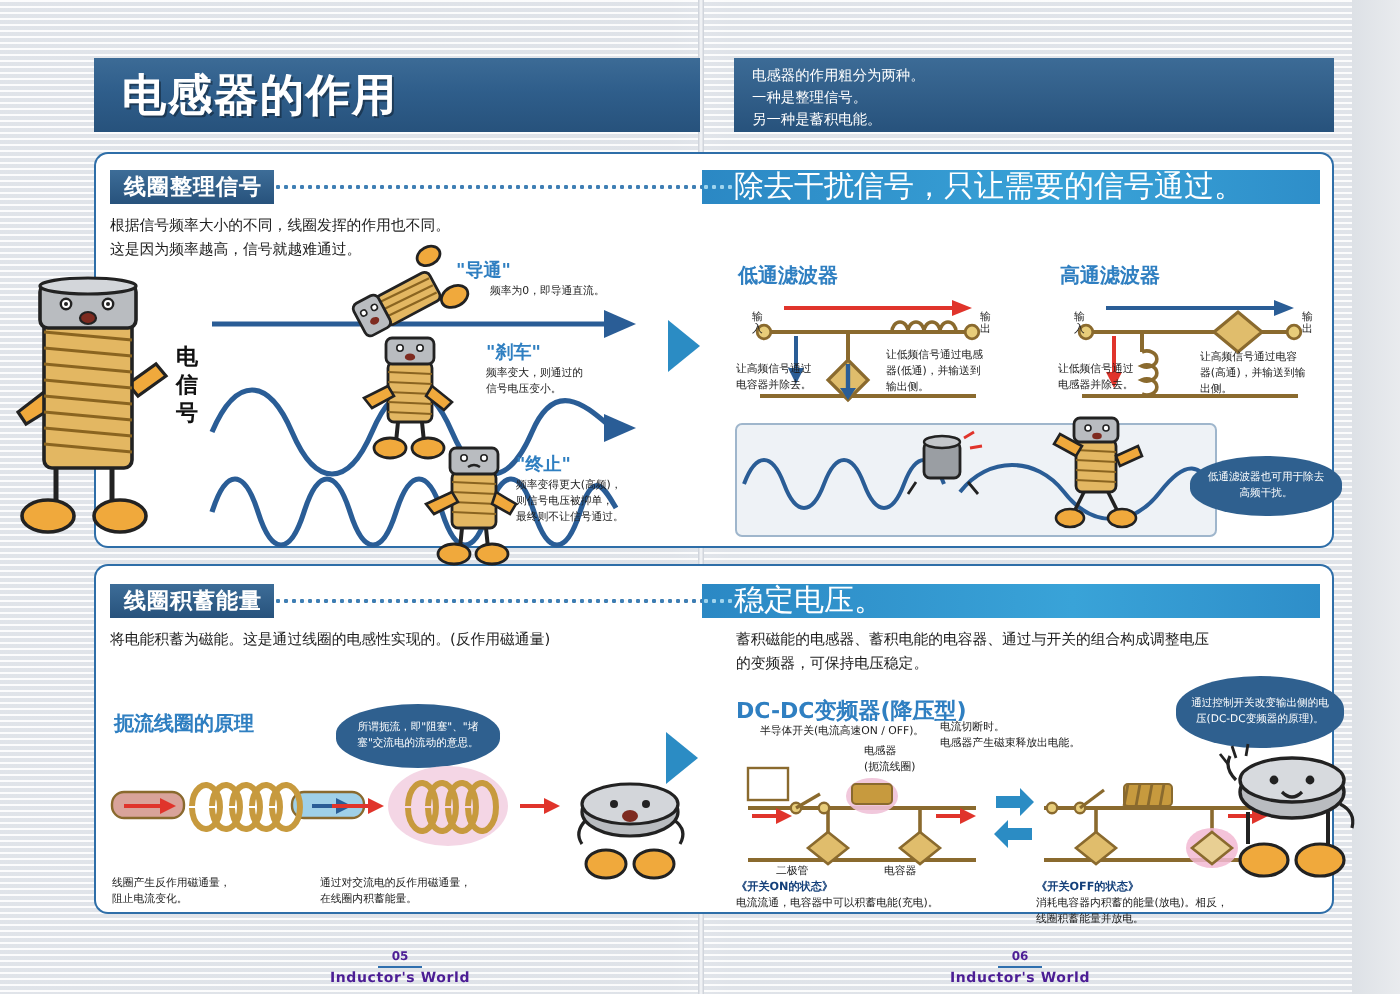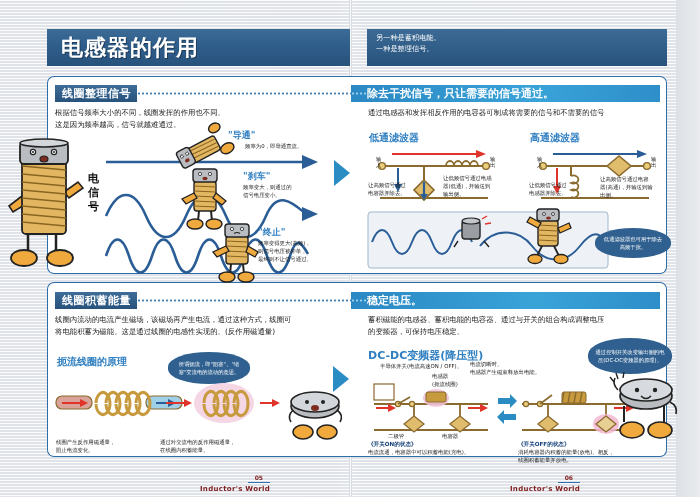--- a/index.html
+++ b/index.html
@@ -77,21 +77,21 @@
   .sec-head-right {
     position:absolute; height:17px;
     background:linear-gradient(to right,#2b88c4,#39a3d8 60%,#2e8ec9);
     display:flex; align-items:center;
   }
   .sec-head-right .dots-l {
     width:16px; height:17px;
     background-image:radial-gradient(circle,#9fd4ee 1px,transparent 1.2px);
     background-size:4px 17px; background-repeat:repeat-x;
   }
-  .sec-head-right .t { color:#fff; font-size:11px; font-weight:bold; }
+  .sec-head-right .t { color:#fff; font-size:15px; font-weight:normal; }
 
   .body-text { position:absolute; font-size:7.4px; line-height:1.65; color:#1c1c1c; }
 
   
   .cap { position:absolute; font-size:5.4px; line-height:1.5; color:#1c1c1c; }
   .cap-b { position:absolute; font-size:5.6px; line-height:1.5; color:#14407a; font-weight:bold; }
   .sub-title { position:absolute; color:#2f7fc1; font-size:10px; font-weight:bold; }
   .kw { position:absolute; color:#2f7fc1; font-size:9px; font-weight:bold; }
 
   
@@ -106,42 +106,43 @@
 
   
   .big-arrow {
     position:absolute; width:0; height:0;
     border-top:13px solid transparent; border-bottom:13px solid transparent;
     border-left:16px solid #2b8cc4;
   }
   .blk { position:absolute; }
 
   
-  .footer { position:absolute; text-align:right; color:#7f1d1d; }
+  .footer { position:absolute; text-align:center; color:#4c1d95; }
   .footer .num { font-size:6px; font-weight:bold; border-bottom:1px solid #2f6fae; padding:0 7px 1px; display:inline-block;}
   .footer .nm  { font-size:7px; font-weight:bold; letter-spacing:.3px; display:block; margin-top:1px;}
 
   
   .mascot { position:absolute; }
   svg { display:block; overflow:visible; }
 </style>
 </head>
 <body>
 
 <div id="page"></div>
 <div id="gutter"></div>
 <div id="right-margin"></div>
 
 <div class="title-bar">
   <span class="t">电感器的作用</span>
 </div>
 
 <div class="intro-box">
+  <p>电感器的作用粗分为两种。</p>
+  <p>一种是整理信号。</p>
   <p>另一种是蓄积电能。</p>
-  <p>一种是整理信号。</p>
 </div>
 
 <div class="panel" id="panel-tl"></div>
 <div class="panel" id="panel-tr"></div>
 <div class="panel" id="panel-bl"></div>
 <div class="panel" id="panel-br"></div>
 
 <div class="sec-head" style="left:55px; top:85px; width:296px;">
   <span class="label">线圈整理信号</span>
   <span class="dots"></span>
@@ -149,21 +150,20 @@
 <div class="sec-head-right" style="left:351px; top:85px; width:309px;">
   <span class="dots-l"></span>
   <span class="t">除去干扰信号，只让需要的信号通过。</span>
 </div>
 
 <div class="body-text" style="left:55px; top:107px; width:290px;">
   <div>根据信号频率大小的不同，线圈发挥的作用也不同。</div>
   <div>这是因为频率越高，信号就越难通过。</div>
 </div>
 <div class="body-text" style="left:368px; top:107px; width:296px;">
-  <div>通过电感器和发挥相反作用的电容器可制成将需要的信号和不需要的信号</div>
 </div>
 
 <div class="mascot" style="left:6px; top:140px;">
   <svg width="78" height="140" viewBox="0 0 78 140">
 
     <path d="M16 56 L3 66 L7 72 L20 64 Z" fill="#f0a93c" stroke="#222" stroke-width="1.6"></path>
     <path d="M58 52 L72 42 L77 48 L63 58 Z" fill="#f0a93c" stroke="#222" stroke-width="1.6"></path>
 
     <rect x="16" y="18" width="44" height="76" rx="4" fill="#e3b762" stroke="#222" stroke-width="1.8"></rect>
     <g stroke="#8a6420" stroke-width="1.4" fill="none">
@@ -399,21 +399,20 @@
 <div class="sec-head" style="left:55px; top:292px; width:296px;">
   <span class="label">线圈积蓄能量</span>
   <span class="dots"></span>
 </div>
 <div class="sec-head-right" style="left:351px; top:292px; width:309px;">
   <span class="dots-l"></span>
   <span class="t">稳定电压。</span>
 </div>
 
 <div class="body-text" style="left:55px; top:314px; width:290px;">
-  <div>线圈内流动的电流产生磁场，该磁场再产生电流，通过这种方式，线圈可</div>
   <div>将电能积蓄为磁能。这是通过线圈的电感性实现的。(反作用磁通量)</div>
 </div>
 <div class="body-text" style="left:368px; top:314px; width:296px;">
   <div>蓄积磁能的电感器、蓄积电能的电容器、通过与开关的组合构成调整电压</div>
   <div>的变频器，可保持电压稳定。</div>
 </div>
 
 <div class="sub-title" style="left:57px; top:355px;">扼流线圈的原理</div>
 
 <div class="bubble" style="left:168px; top:352px; width:82px; height:32px;">

